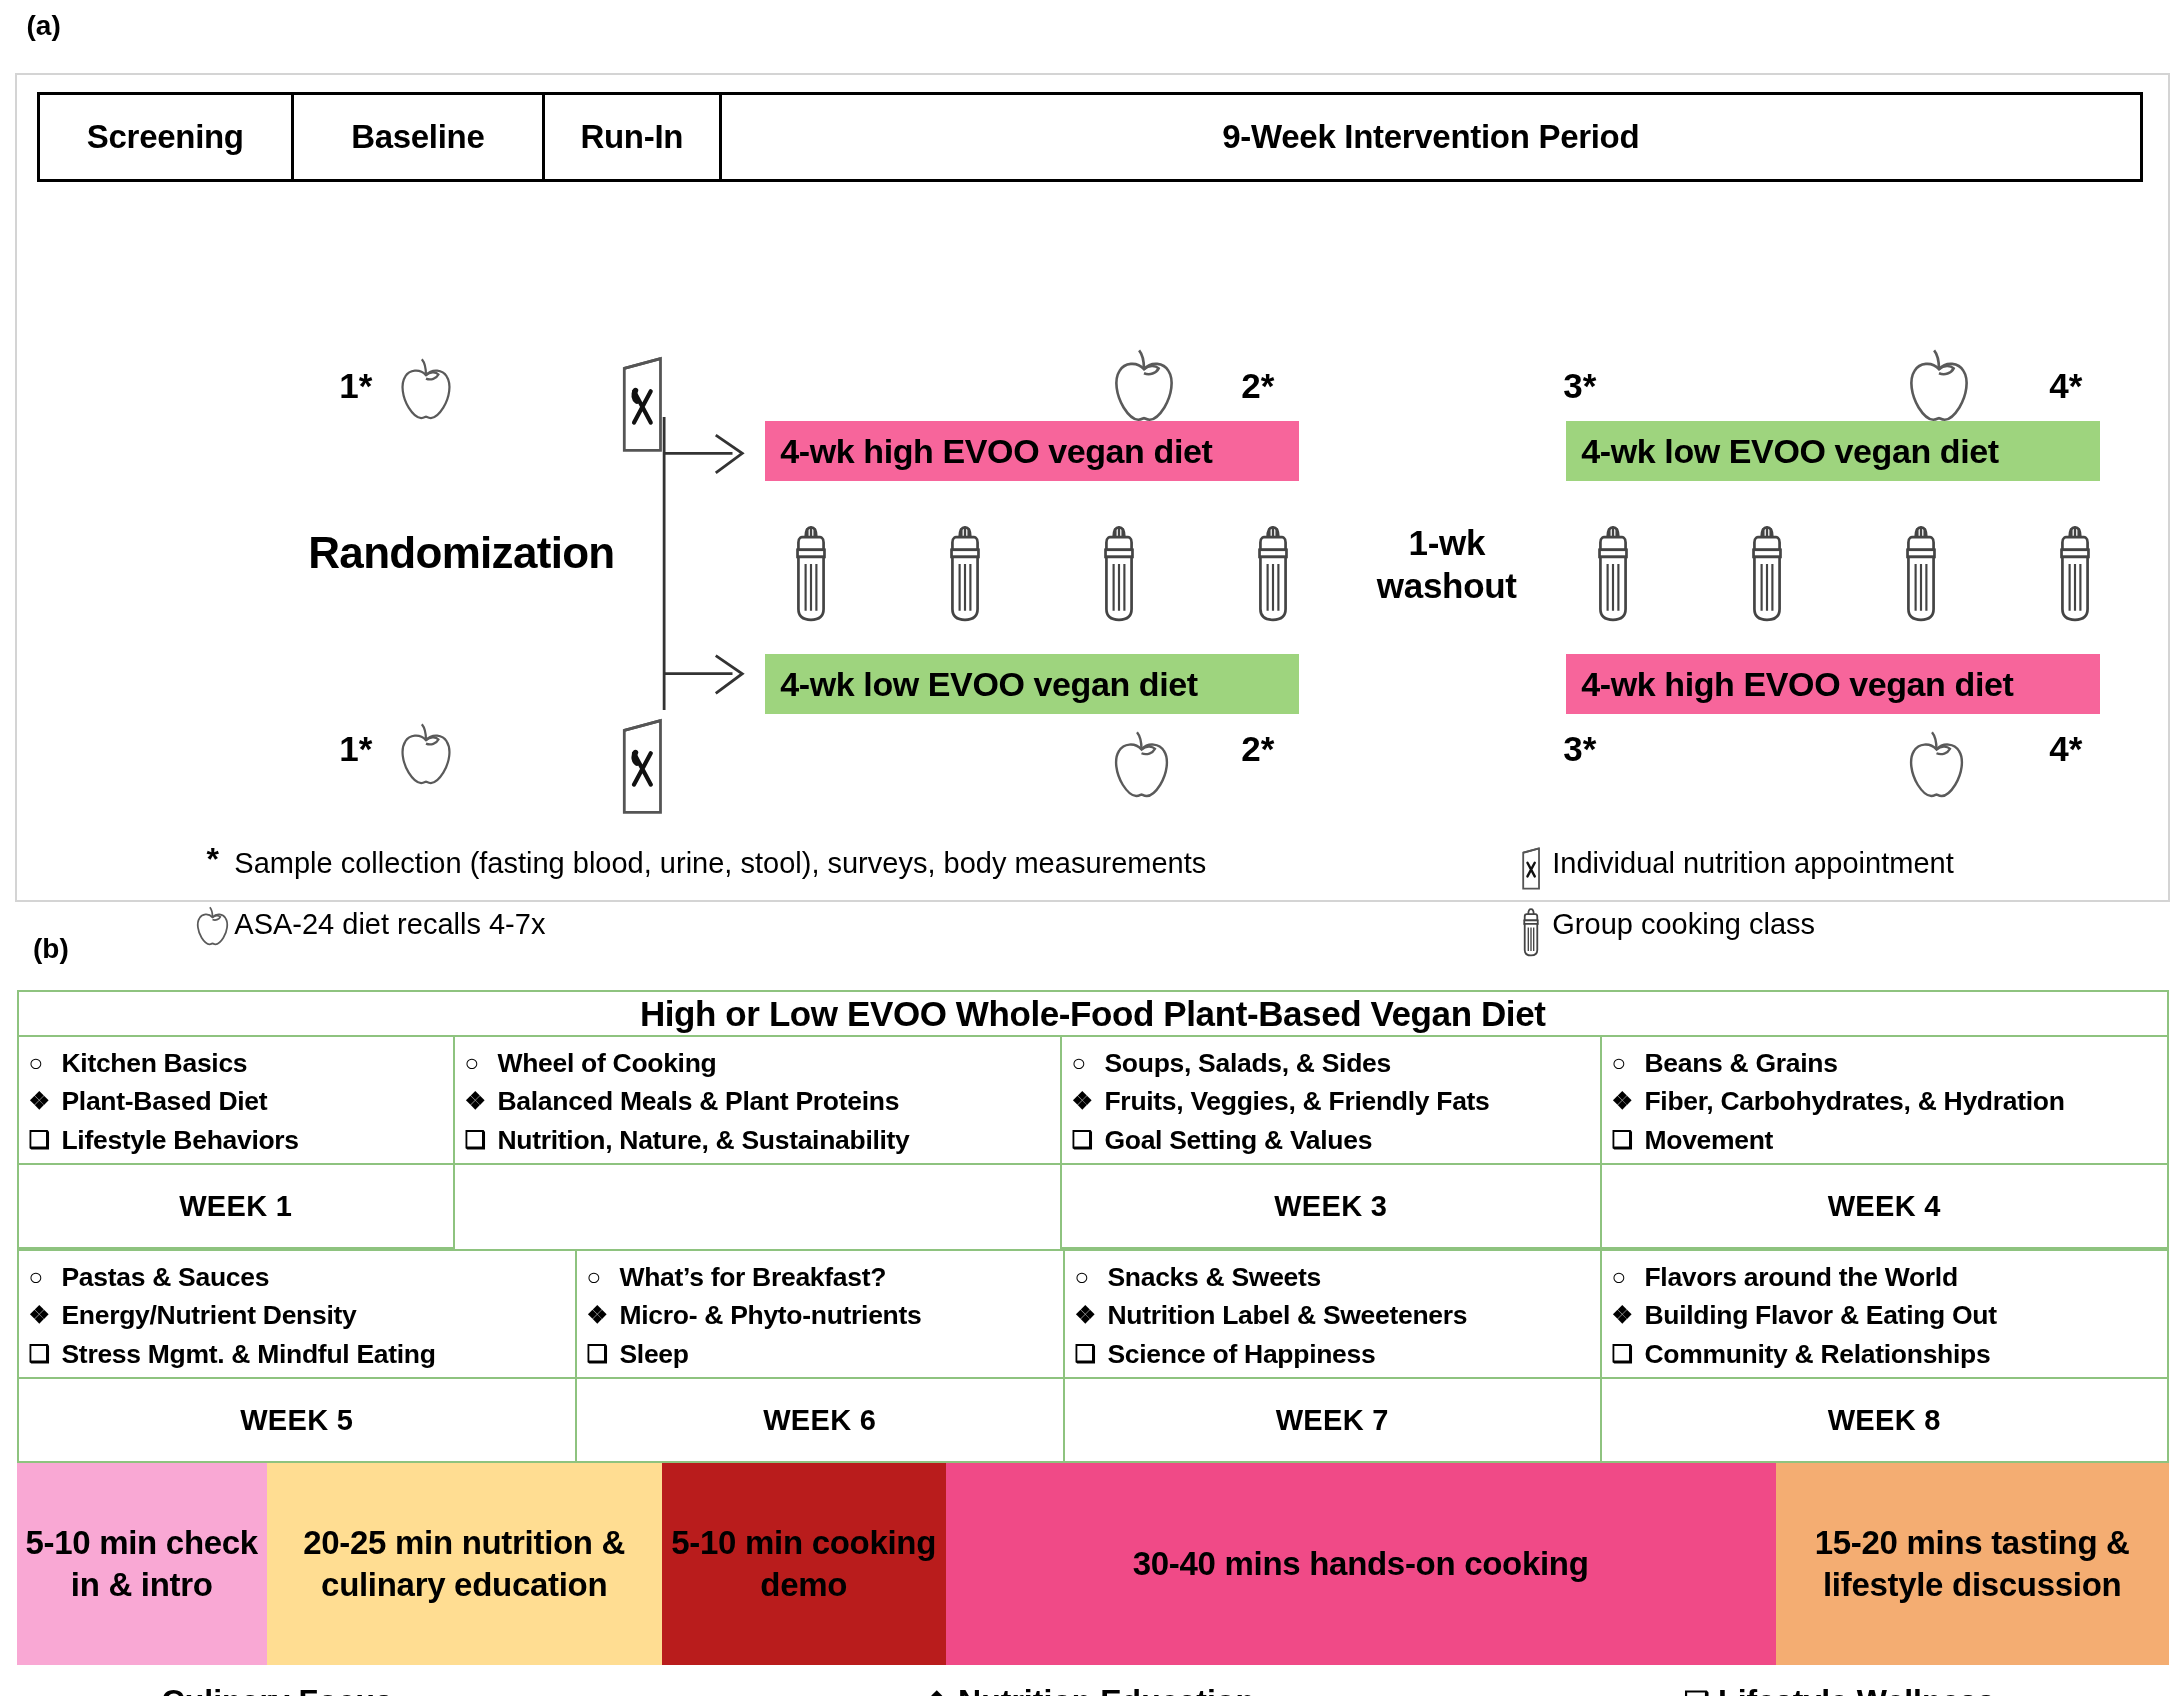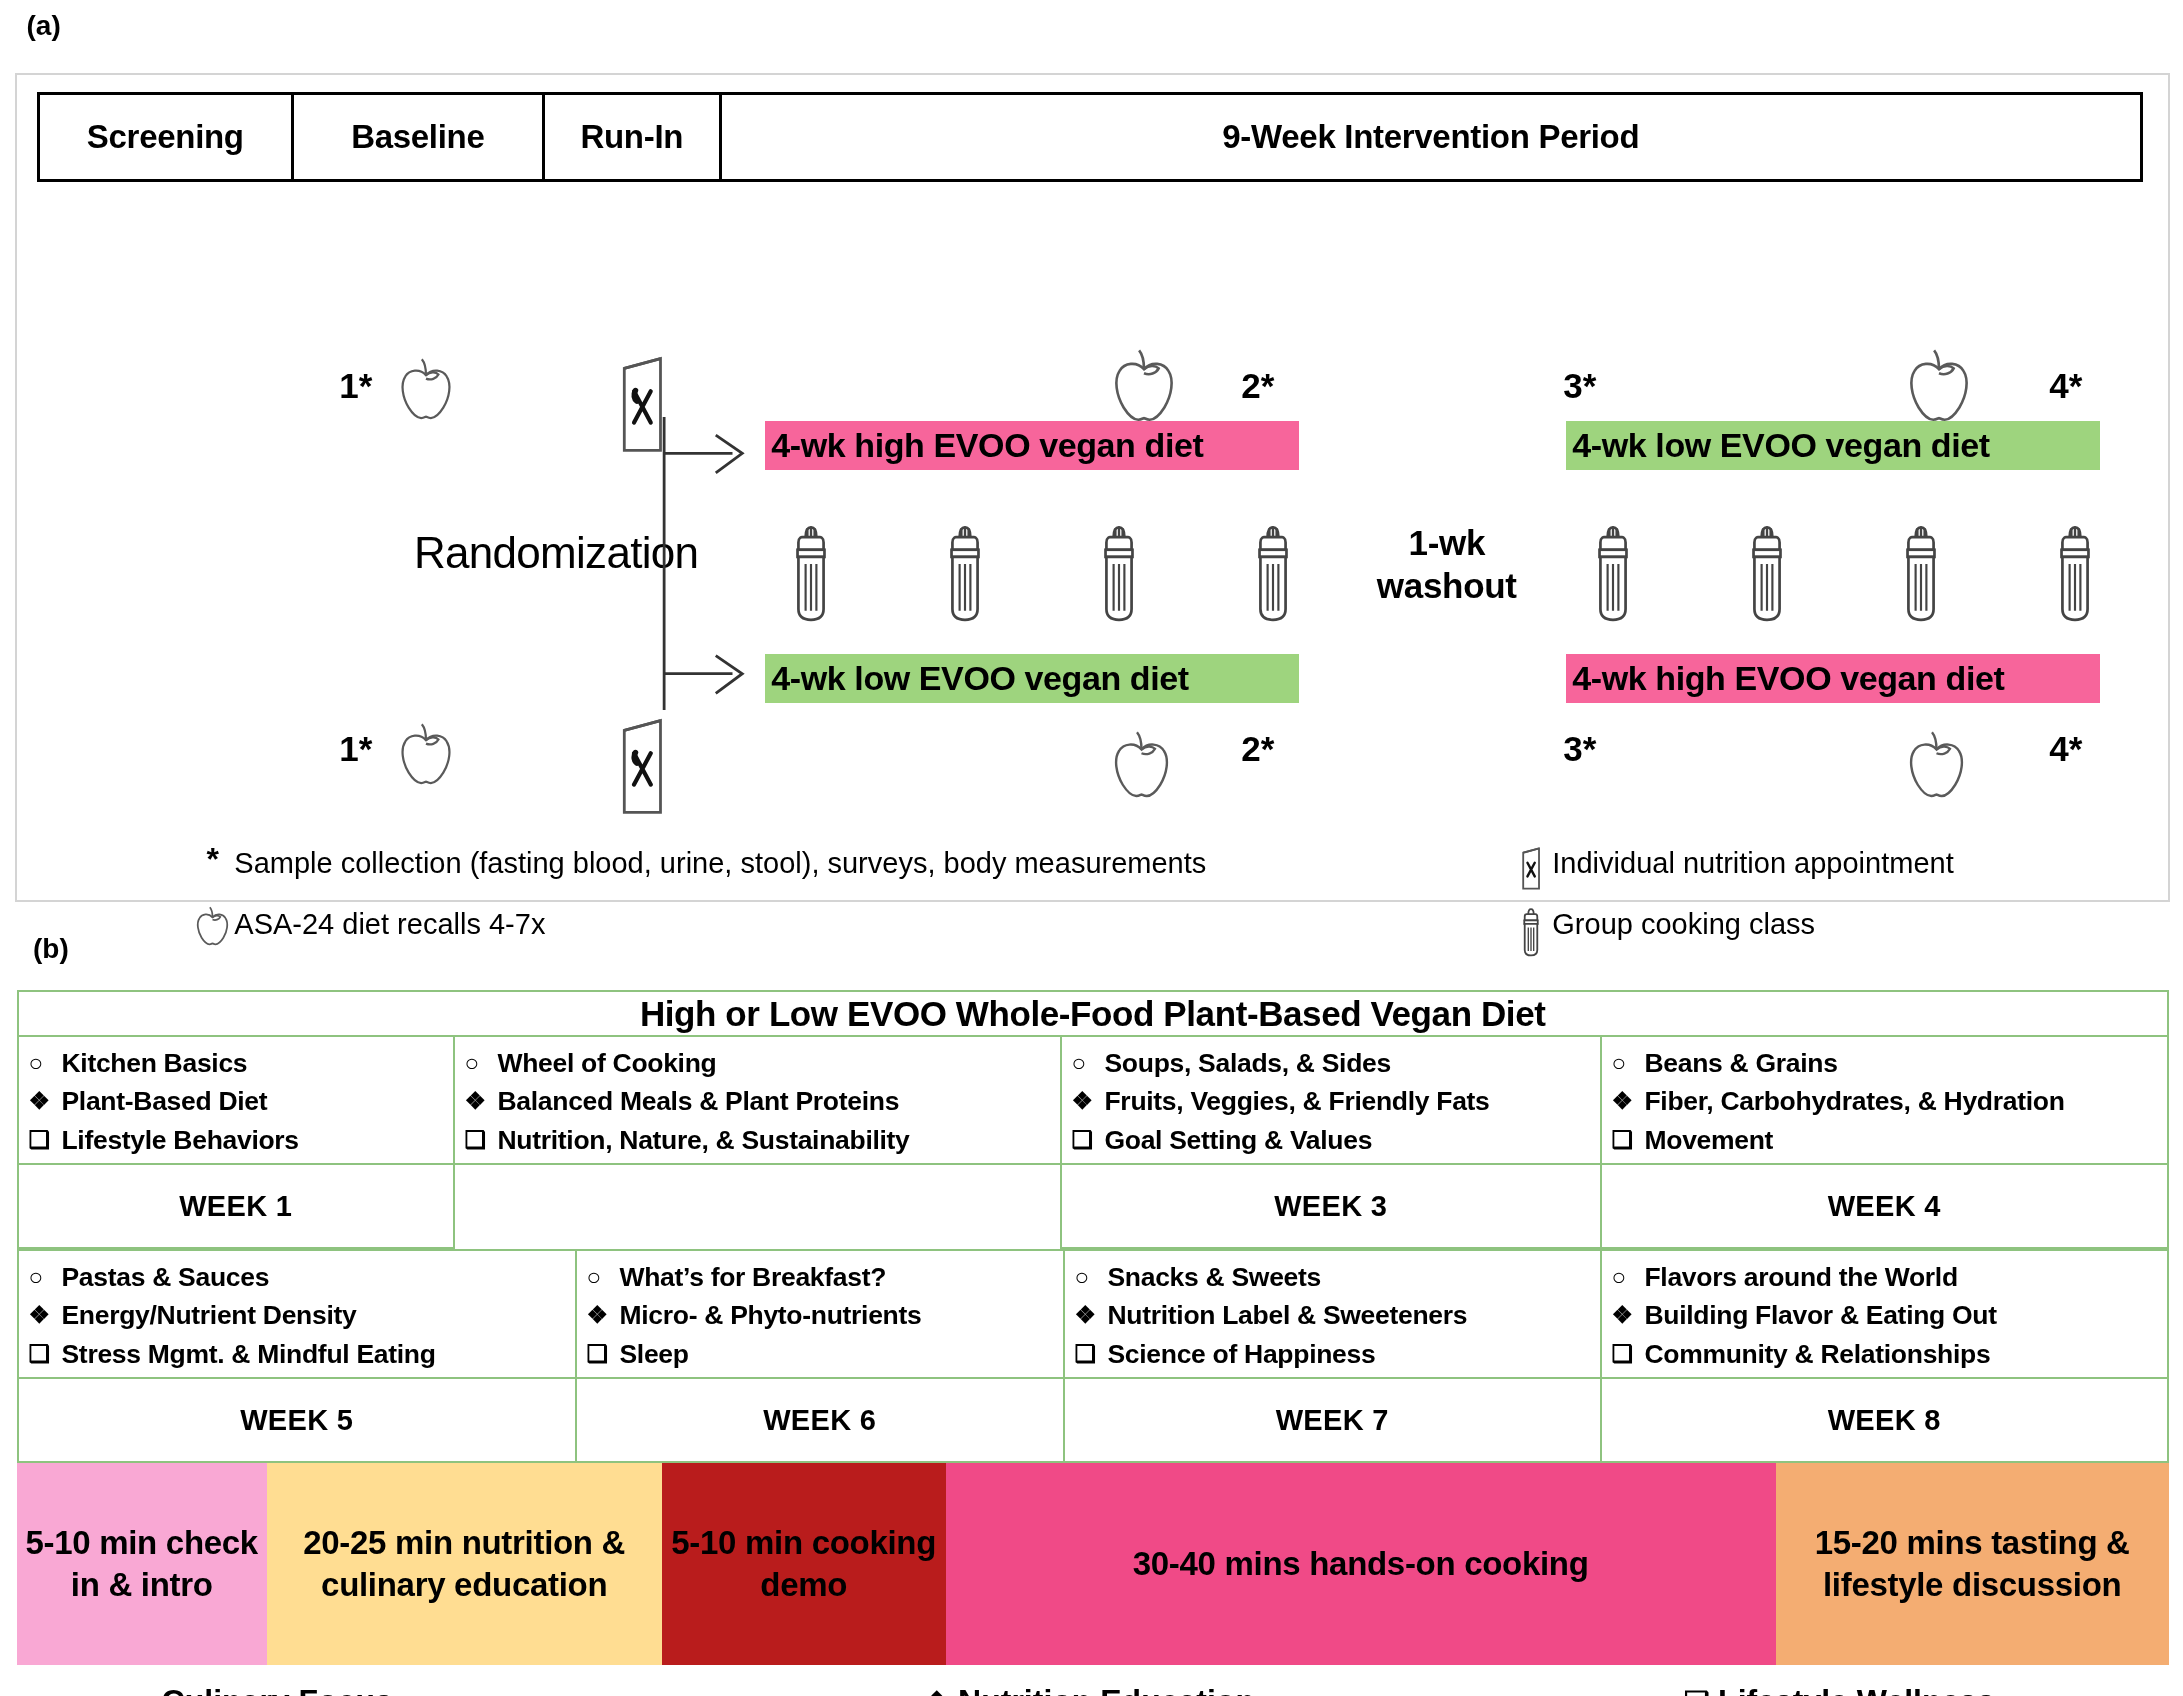--- a/index.html
+++ b/index.html
@@ -27,30 +27,30 @@
   }
   .phase-cell:last-child { border-right:none; }
   #phase-0 { width:254px; }
   #phase-1 { width:251px;text-align:right; }
   #phase-2 { width:177px; }
   #phase-3 { flex:1; }
 
   
   #randomization {
     position:absolute; left:291px; top:453px; width:390px;
-    text-align:right; font-weight:normal; font-size:44px; letter-spacing:-0.7px;
+    text-align:left; font-weight:bold; font-size:44px; letter-spacing:-0.7px;
   }
 
   
   #arrow-bracket { position:absolute; left:640px; top:342px; width:91px; height:293px; }
 
   
   .diet-bar {
-    position:absolute; height:49px; display:flex; align-items:center;
-    padding-left:6px; font-weight:bold; font-size:34px; letter-spacing:-0.4px;
+    position:absolute; height:60px; display:flex; align-items:center;
+    padding-left:15px; font-weight:bold; font-size:34px; letter-spacing:-0.4px;
     white-space:nowrap;
   }
   .pink { background:#f7659b; }
   .green { background:#9ed47e; }
 
   #bar-top-left  { left:748px; top:346px;  width:534px; }
   #bar-bot-left  { left:748px; top:579px;  width:534px; }
   #bar-top-right { left:1549px; top:346px;  width:534px; }
   #bar-bot-right { left:1549px; top:579px;  width:534px; }
 

